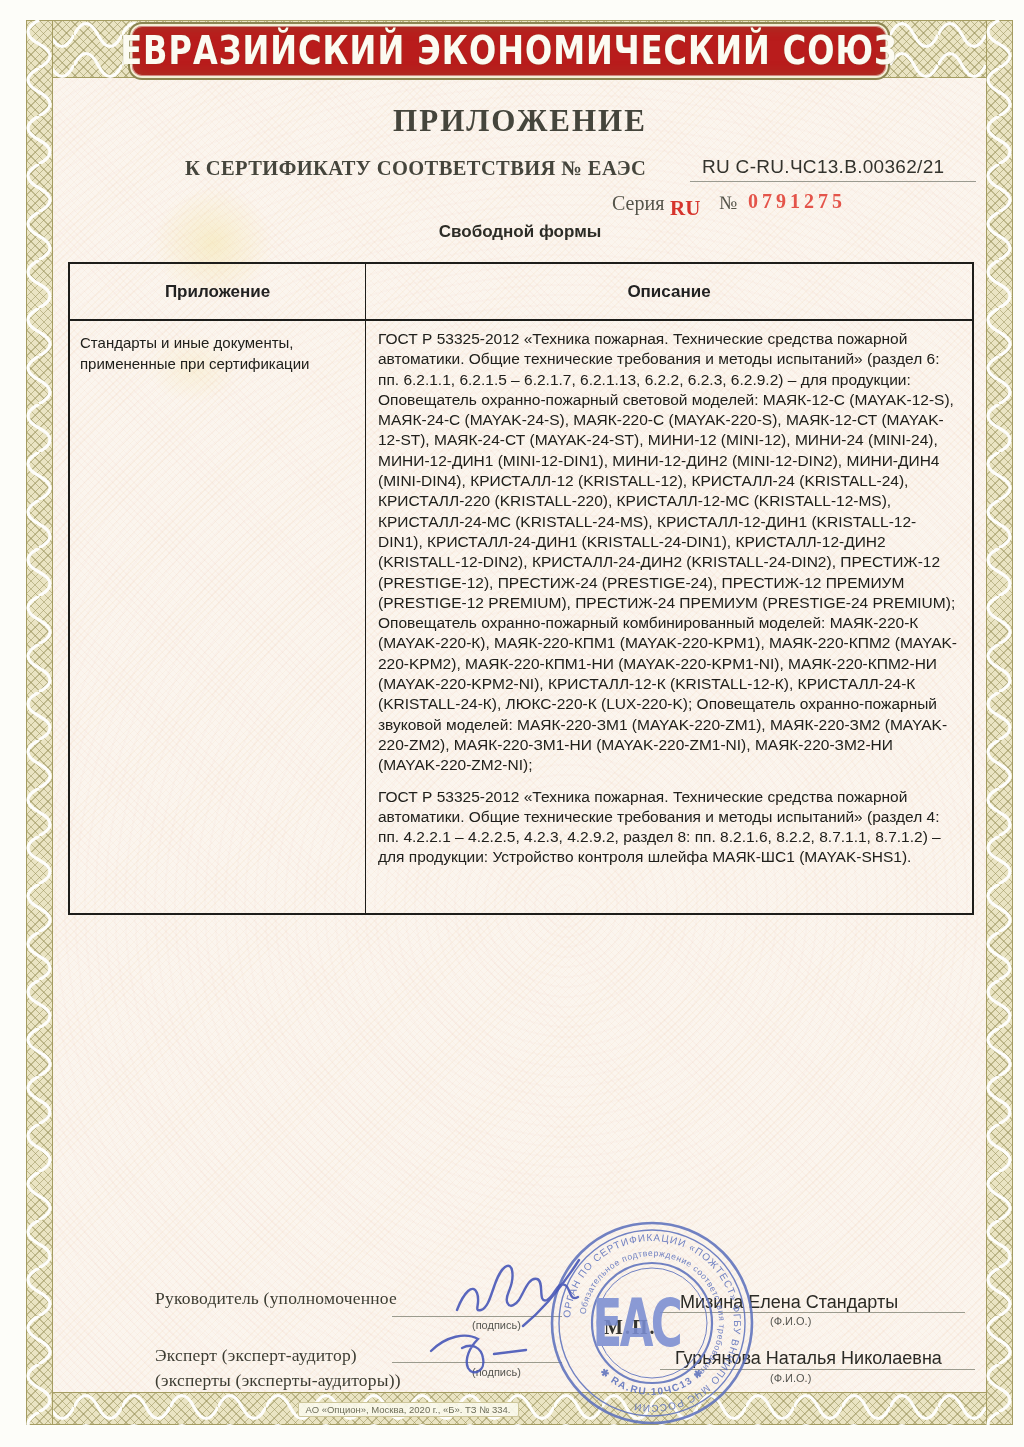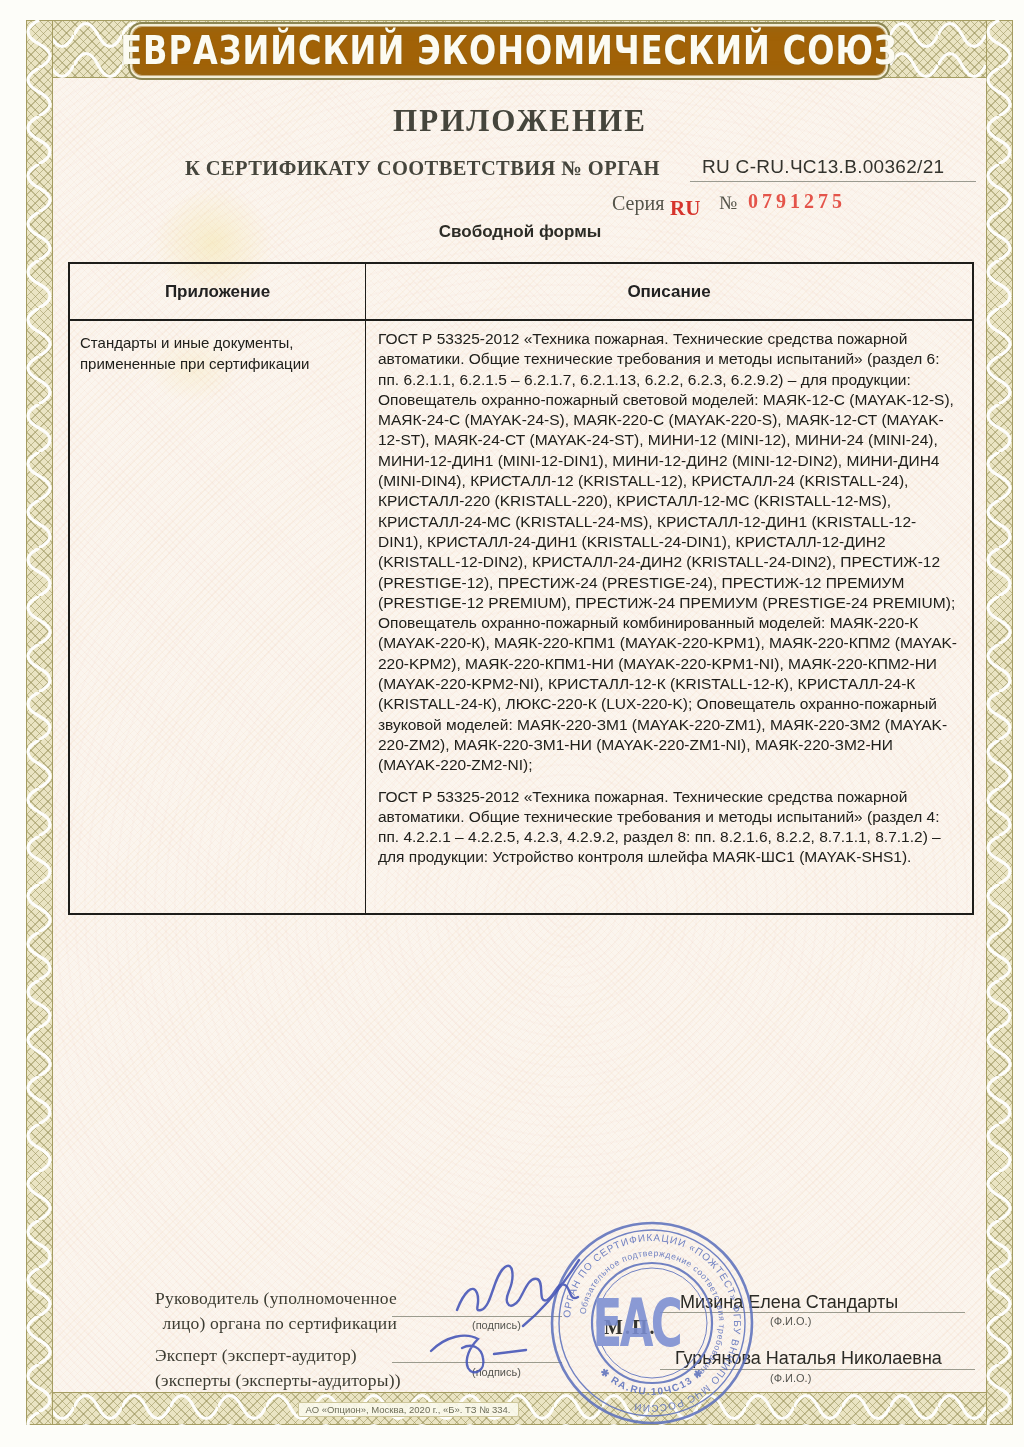--- a/index.html
+++ b/index.html
@@ -32,21 +32,21 @@
       repeating-radial-gradient(circle at 55% 63%, rgba(226,160,150,.045) 0 2px, transparent 2px 10px);
   }
   .blob1 { left:100px; top:108px; width:120px; height:115px;
     background:radial-gradient(ellipse at center, rgba(238,218,120,.30), rgba(238,218,120,0) 70%); }
   .blob2 { left:95px; top:255px; width:90px; height:70px;
     background:radial-gradient(ellipse at center, rgba(238,218,120,.18), rgba(238,218,120,0) 70%); }
 
   
   #banner {
     left:130px; top:24px; width:758px; height:54px;
-    background:#a16207;
+    background:#b91c1c;
     border:2px solid #f3eed6;
     border-radius:12px;
     box-shadow: 0 0 0 2px #8b8551, inset 0 0 0 1px rgba(255,255,255,.45),
                 inset 0 0 14px rgba(120,114,60,.35);
     display:flex; align-items:center; justify-content:center;
   }
   #banner .t {
     font-family:"DejaVu Sans", sans-serif;
     font-weight:bold; font-size:32px; letter-spacing:1px; white-space:nowrap;
     color:#fcfbf2; transform:scaleY(1.22);
@@ -157,21 +157,21 @@
 <div class="abs" id="paper">
   <div class="abs blob1"></div>
   <div class="abs blob2"></div>
 </div>
 
 <div class="abs" id="banner">
   <span class="t">ЕВРАЗИЙСКИЙ ЭКОНОМИЧЕСКИЙ СОЮЗ</span>
 </div>
 
 <div class="abs" id="doc-title">ПРИЛОЖЕНИЕ</div>
-<div class="abs" id="subtitle">К СЕРТИФИКАТУ СООТВЕТСТВИЯ № ОРГАН</div>
+<div class="abs" id="subtitle">К СЕРТИФИКАТУ СООТВЕТСТВИЯ № ЕАЭС</div>
 <div class="abs" id="cert-num">RU C-RU.ЧС13.В.00362/21</div>
 <div class="abs" id="cert-num-line"></div>
 <span class="abs" id="series-label">Серия</span>
 <span class="abs" id="series-value">RU</span>
 <span class="abs" id="num-label">№</span>
 <span class="abs" id="num-value">0791275</span>
 <div class="abs" id="form-type">Свободной формы</div>
 
 <div class="abs" id="cert-table">
   <div class="th cell-border-r cell-border-b">Приложение</div>
@@ -181,21 +181,20 @@
     <div>примененные при сертификации</div>
   </div>
   <div id="row-desc">
     <div class="para">ГОСТ Р 53325-2012 «Техника пожарная. Технические средства пожарной автоматики. Общие технические требования и методы испытаний» (раздел 6: пп. 6.2.1.1, 6.2.1.5 – 6.2.1.7, 6.2.1.13, 6.2.2, 6.2.3, 6.2.9.2) – для продукции: Оповещатель охранно-пожарный световой моделей: МАЯК-12-С (MAYAK-12-S), МАЯК-24-С (MAYAK-24-S), МАЯК-220-С (MAYAK-220-S), МАЯК-12-СТ (MAYAK-12-ST), МАЯК-24-СТ (MAYAK-24-ST), МИНИ-12 (MINI-12), МИНИ-24 (MINI-24), МИНИ-12-ДИН1 (MINI-12-DIN1), МИНИ-12-ДИН2 (MINI-12-DIN2), МИНИ-ДИН4 (MINI-DIN4), КРИСТАЛЛ-12 (KRISTALL-12), КРИСТАЛЛ-24 (KRISTALL-24), КРИСТАЛЛ-220 (KRISTALL-220), КРИСТАЛЛ-12-МС (KRISTALL-12-MS), КРИСТАЛЛ-24-МС (KRISTALL-24-MS), КРИСТАЛЛ-12-ДИН1 (KRISTALL-12-DIN1), КРИСТАЛЛ-24-ДИН1 (KRISTALL-24-DIN1), КРИСТАЛЛ-12-ДИН2 (KRISTALL-12-DIN2), КРИСТАЛЛ-24-ДИН2 (KRISTALL-24-DIN2), ПРЕСТИЖ-12 (PRESTIGE-12), ПРЕСТИЖ-24 (PRESTIGE-24), ПРЕСТИЖ-12 ПРЕМИУМ (PRESTIGE-12 PREMIUM), ПРЕСТИЖ-24 ПРЕМИУМ (PRESTIGE-24 PREMIUM); Оповещатель охранно-пожарный комбинированный моделей: МАЯК-220-К (MAYAK-220-К), МАЯК-220-КПМ1 (MAYAK-220-KPM1), МАЯК-220-КПМ2 (MAYAK-220-KPM2), МАЯК-220-КПМ1-НИ (MAYAK-220-KPM1-NI), МАЯК-220-КПМ2-НИ (MAYAK-220-KPM2-NI), КРИСТАЛЛ-12-К (KRISTALL-12-К), КРИСТАЛЛ-24-К (KRISTALL-24-К), ЛЮКС-220-К (LUX-220-K); Оповещатель охранно-пожарный звуковой моделей: МАЯК-220-ЗМ1 (MAYAK-220-ZM1), МАЯК-220-ЗМ2 (MAYAK-220-ZM2), МАЯК-220-ЗМ1-НИ (MAYAK-220-ZM1-NI), МАЯК-220-ЗМ2-НИ (MAYAK-220-ZM2-NI);</div>
     <div class="para">ГОСТ Р 53325-2012 «Техника пожарная. Технические средства пожарной автоматики. Общие технические требования и методы испытаний» (раздел 4: пп. 4.2.2.1 – 4.2.2.5, 4.2.3, 4.2.9.2, раздел 8: пп. 8.2.1.6, 8.2.2, 8.7.1.1, 8.7.1.2) – для продукции: Устройство контроля шлейфа МАЯК-ШС1 (MAYAK-SHS1).</div>
   </div>
 </div>
 
 <div class="abs sig-label" id="signer1">
   <div>Руководитель (уполномоченное</div>
-  <div>лицо) органа по сертификации</div>
 </div>
 <div class="abs sig-label" id="signer2">
   <div>Эксперт (эксперт-аудитор)</div>
   <div>(эксперты (эксперты-аудиторы))</div>
 </div>
 
 <div class="abs sigline" id="sigline1"></div>
 <div class="abs sigline" id="sigline2"></div>
 <span class="abs caption" id="cap-pod1">(подпись)</span>
 <span class="abs caption" id="cap-pod2">(подпись)</span>

